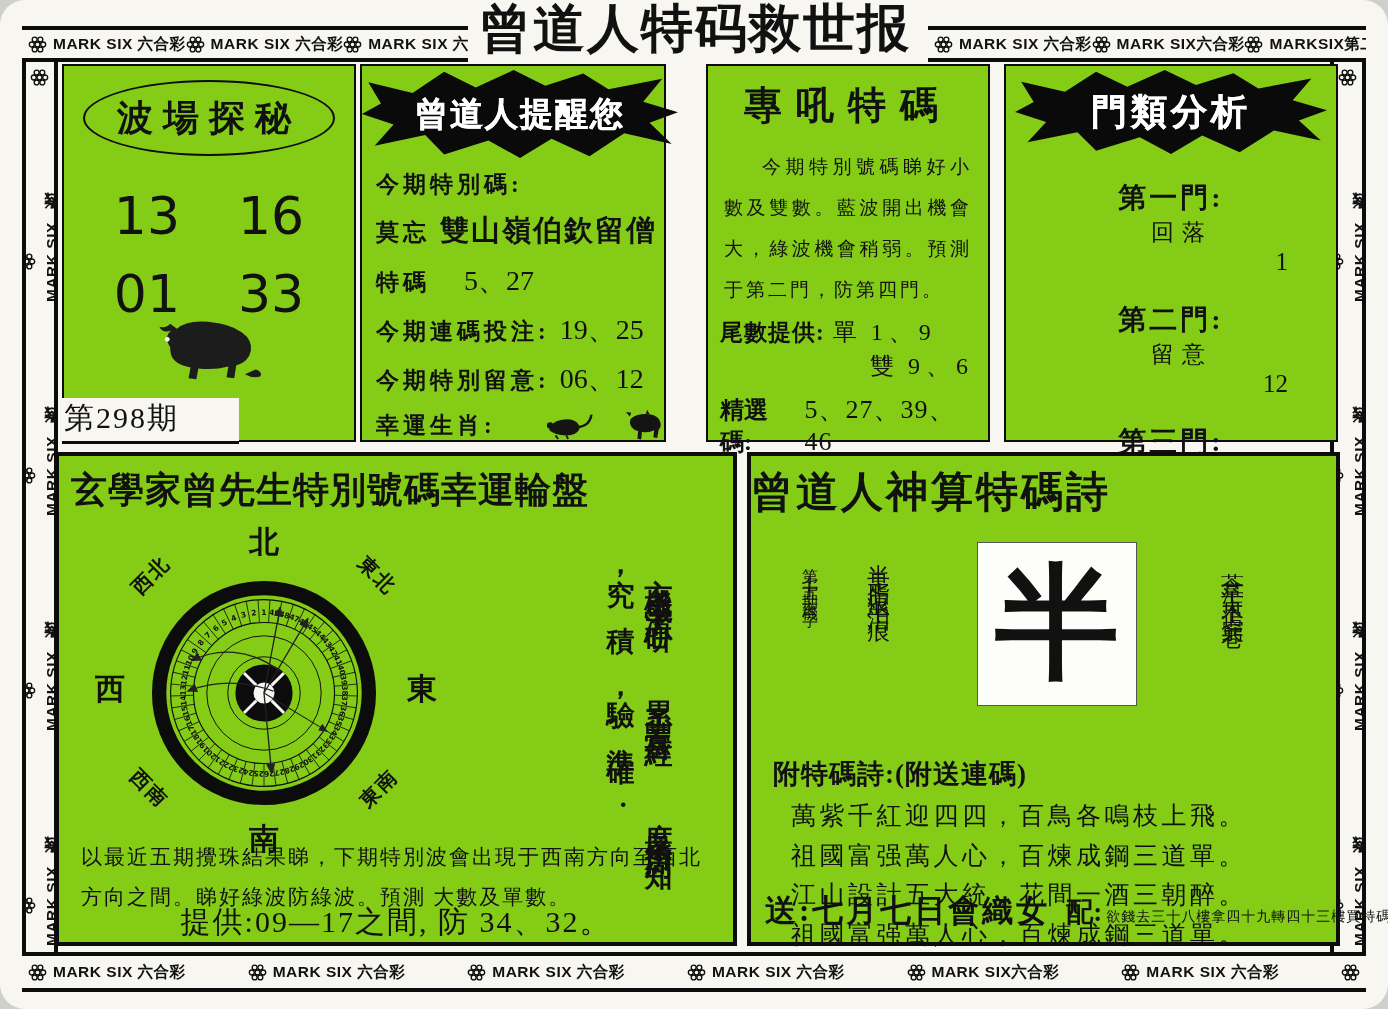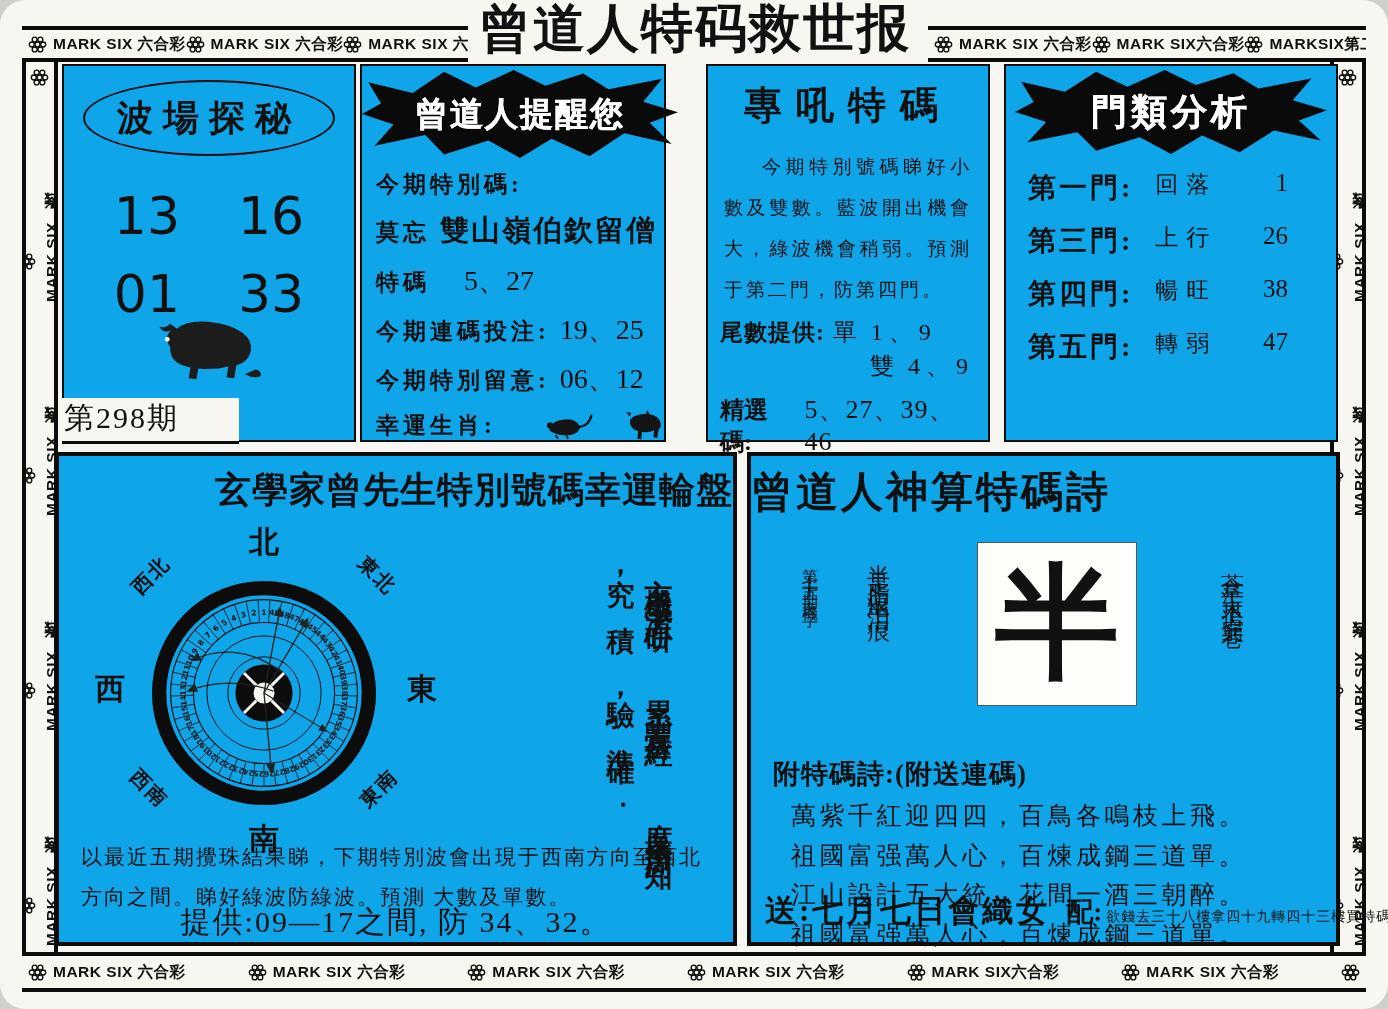--- a/index.html
+++ b/index.html
@@ -14,21 +14,21 @@
   .bunit{display:flex;align-items:center;gap:6px;white-space:nowrap;}
   .pattern-strip.vert .bunit{flex-direction:column;}
   .btxt{font-family:"Liberation Sans","DejaVu Sans",sans-serif;font-weight:bold;font-size:15.5px;letter-spacing:.5px;}
   .flower{flex:0 0 auto;}
   
   .main-title{position:absolute;left:466px;top:-6px;width:458px;text-align:center;
         font-size:52px;font-weight:bold;letter-spacing:2px;white-space:nowrap;}
   .issue-label{position:absolute;left:62px;top:398px;font-size:30px;letter-spacing:2px;
         border-bottom:3px solid #0c0c0c;padding:0 60px 2px 2px;background:#f7f6f1;z-index:5;}
   
-  .panel{position:absolute;border:2px solid #0c0c0c;box-sizing:border-box;background:#0ea5e9;}
+  .panel{position:absolute;border:2px solid #0c0c0c;box-sizing:border-box;background:#84cc16;}
   .panel.thick{border-width:4px;}
   
   .burst{position:relative;margin:4px auto 2px;background:#0a0a0a;color:#fff;
         display:flex;align-items:center;justify-content:center;
         clip-path:polygon(0% 50%,6% 38%,2% 14%,16% 26%,26% 2%,36% 20%,48% 0%,58% 18%,70% 4%,78% 22%,95% 10%,89% 36%,100% 48%,91% 60%,98% 84%,83% 72%,72% 98%,60% 78%,50% 100%,40% 80%,26% 96%,20% 74%,4% 86%,10% 62%);}
   .burst span{font-weight:bold;text-shadow:0 0 2px #000;-webkit-text-stroke:.5px #fff;}
   
   .ellipse-title{margin:14px auto 0;width:248px;height:72px;border:2px solid #0c0c0c;border-radius:50%;
         display:flex;align-items:center;justify-content:center;font-size:36px;font-weight:bold;letter-spacing:10px;}
   .num-row{display:flex;justify-content:center;gap:58px;
@@ -47,26 +47,26 @@
   .roar-title{margin-top:14px;text-align:center;font-size:38px;font-weight:bold;letter-spacing:14px;}
   .roar-body{margin:16px 16px 0;font-size:19px;line-height:2.15;letter-spacing:3px;text-align:justify;text-indent:2em;}
   .tail-row{display:flex;align-items:baseline;padding:0 12px;margin-top:6px;}
   .tail-row .lab{font-weight:bold;font-size:23px;letter-spacing:1px;white-space:nowrap;}
   .tail-row .sub{font-size:24px;margin-left:8px;letter-spacing:6px;}
   .tail-row.second{margin-left:142px;margin-top:2px;}
   .sel-row{display:flex;align-items:baseline;padding:0 12px;margin-top:10px;}
   .sel-row .lab{font-weight:bold;font-size:24px;}
   .sel-row .val{font-size:26px;margin-left:8px;letter-spacing:1px;}
   
-  .gate-row{display:flex;align-items:flex-start;padding:0 22px;margin-top:15px;}
+  .gate-row{display:flex;align-items:center;padding:0 22px;margin-top:25px;flex-direction:column;}
   .gate-row .glab{font-weight:bold;font-size:28px;letter-spacing:3px;white-space:nowrap;}
   .gate-row .gword{font-size:23px;letter-spacing:8px;margin-left:22px;}
   .gate-row .gnum{font-size:25px;margin-left:auto;margin-right:26px;font-family:"Liberation Serif",serif;}
   
-  .wheel-title{margin-top:10px;text-align:right;font-size:36px;font-weight:bold;letter-spacing:1px;white-space:nowrap;padding-left:12px;}
+  .wheel-title{margin-top:10px;text-align:left;font-size:36px;font-weight:bold;letter-spacing:1px;white-space:nowrap;padding-left:12px;}
   .wheel-wrap{position:absolute;left:40px;top:72px;width:330px;height:322px;}
   .wheel-wrap svg.wheel{position:absolute;left:22px;top:22px;}
   .cmp{position:absolute;font-weight:bold;font-size:27px;}
   .cmp.n{top:-6px;left:50%;transform:translateX(-50%);font-size:30px;}
   .cmp.s{bottom:-10px;left:50%;transform:translateX(-50%);font-size:30px;}
   .cmp.w{left:-4px;top:50%;transform:translateY(-50%);font-size:30px;}
   .cmp.e{right:-8px;top:50%;transform:translateY(-50%);font-size:30px;}
   .cmp.nw{top:34px;left:30px;transform:rotate(-45deg);font-size:20px;letter-spacing:2px;}
   .cmp.ne{top:34px;right:30px;transform:rotate(45deg);font-size:20px;letter-spacing:2px;}
   .cmp.sw{bottom:48px;left:28px;transform:rotate(45deg);font-size:20px;letter-spacing:2px;}
@@ -451,36 +451,41 @@
   <div class="panel" style="left:706px;top:64px;width:284px;height:378px;">
     <div class="roar-title">專吼特碼</div>
     <div class="roar-body">今期特別號碼睇好小數及雙數。藍波開出機會大，綠波機會稍弱。預測于第二門，防第四門。</div>
     <div class="tail-row">
       <span class="lab">尾數提供:</span>
       <span class="sub">單</span>
       <span class="sub">1、9</span>
     </div>
     <div class="tail-row second">
       <span class="sub">雙</span>
-      <span class="sub">4、9</span>
+      <span class="sub">9、6</span>
     </div>
     <div class="sel-row">
       <span class="lab">精選碼:</span>
       <span class="val">5、27、39、46</span>
     </div>
   </div>
 
   <div class="panel" style="left:1004px;top:64px;width:334px;height:378px;">
     <div class="burst" style="width:312px;height:84px;">
       <span style="font-size:36px;letter-spacing:4px;">門類分析</span>
     </div>
     <div class="gate-row">
       <span class="glab">第一門:</span>
       <span class="gword">回落</span>
       <span class="gnum">1</span>
+    </div>
+    <div class="gate-row">
+      <span class="glab">第二門:</span>
+      <span class="gword">留意</span>
+      <span class="gnum">12</span>
     </div>
     <div class="gate-row">
       <span class="glab">第三門:</span>
       <span class="gword">上行</span>
       <span class="gnum">26</span>
     </div>
     <div class="gate-row">
       <span class="glab">第四門:</span>
       <span class="gword">暢旺</span>
       <span class="gnum">38</span>

